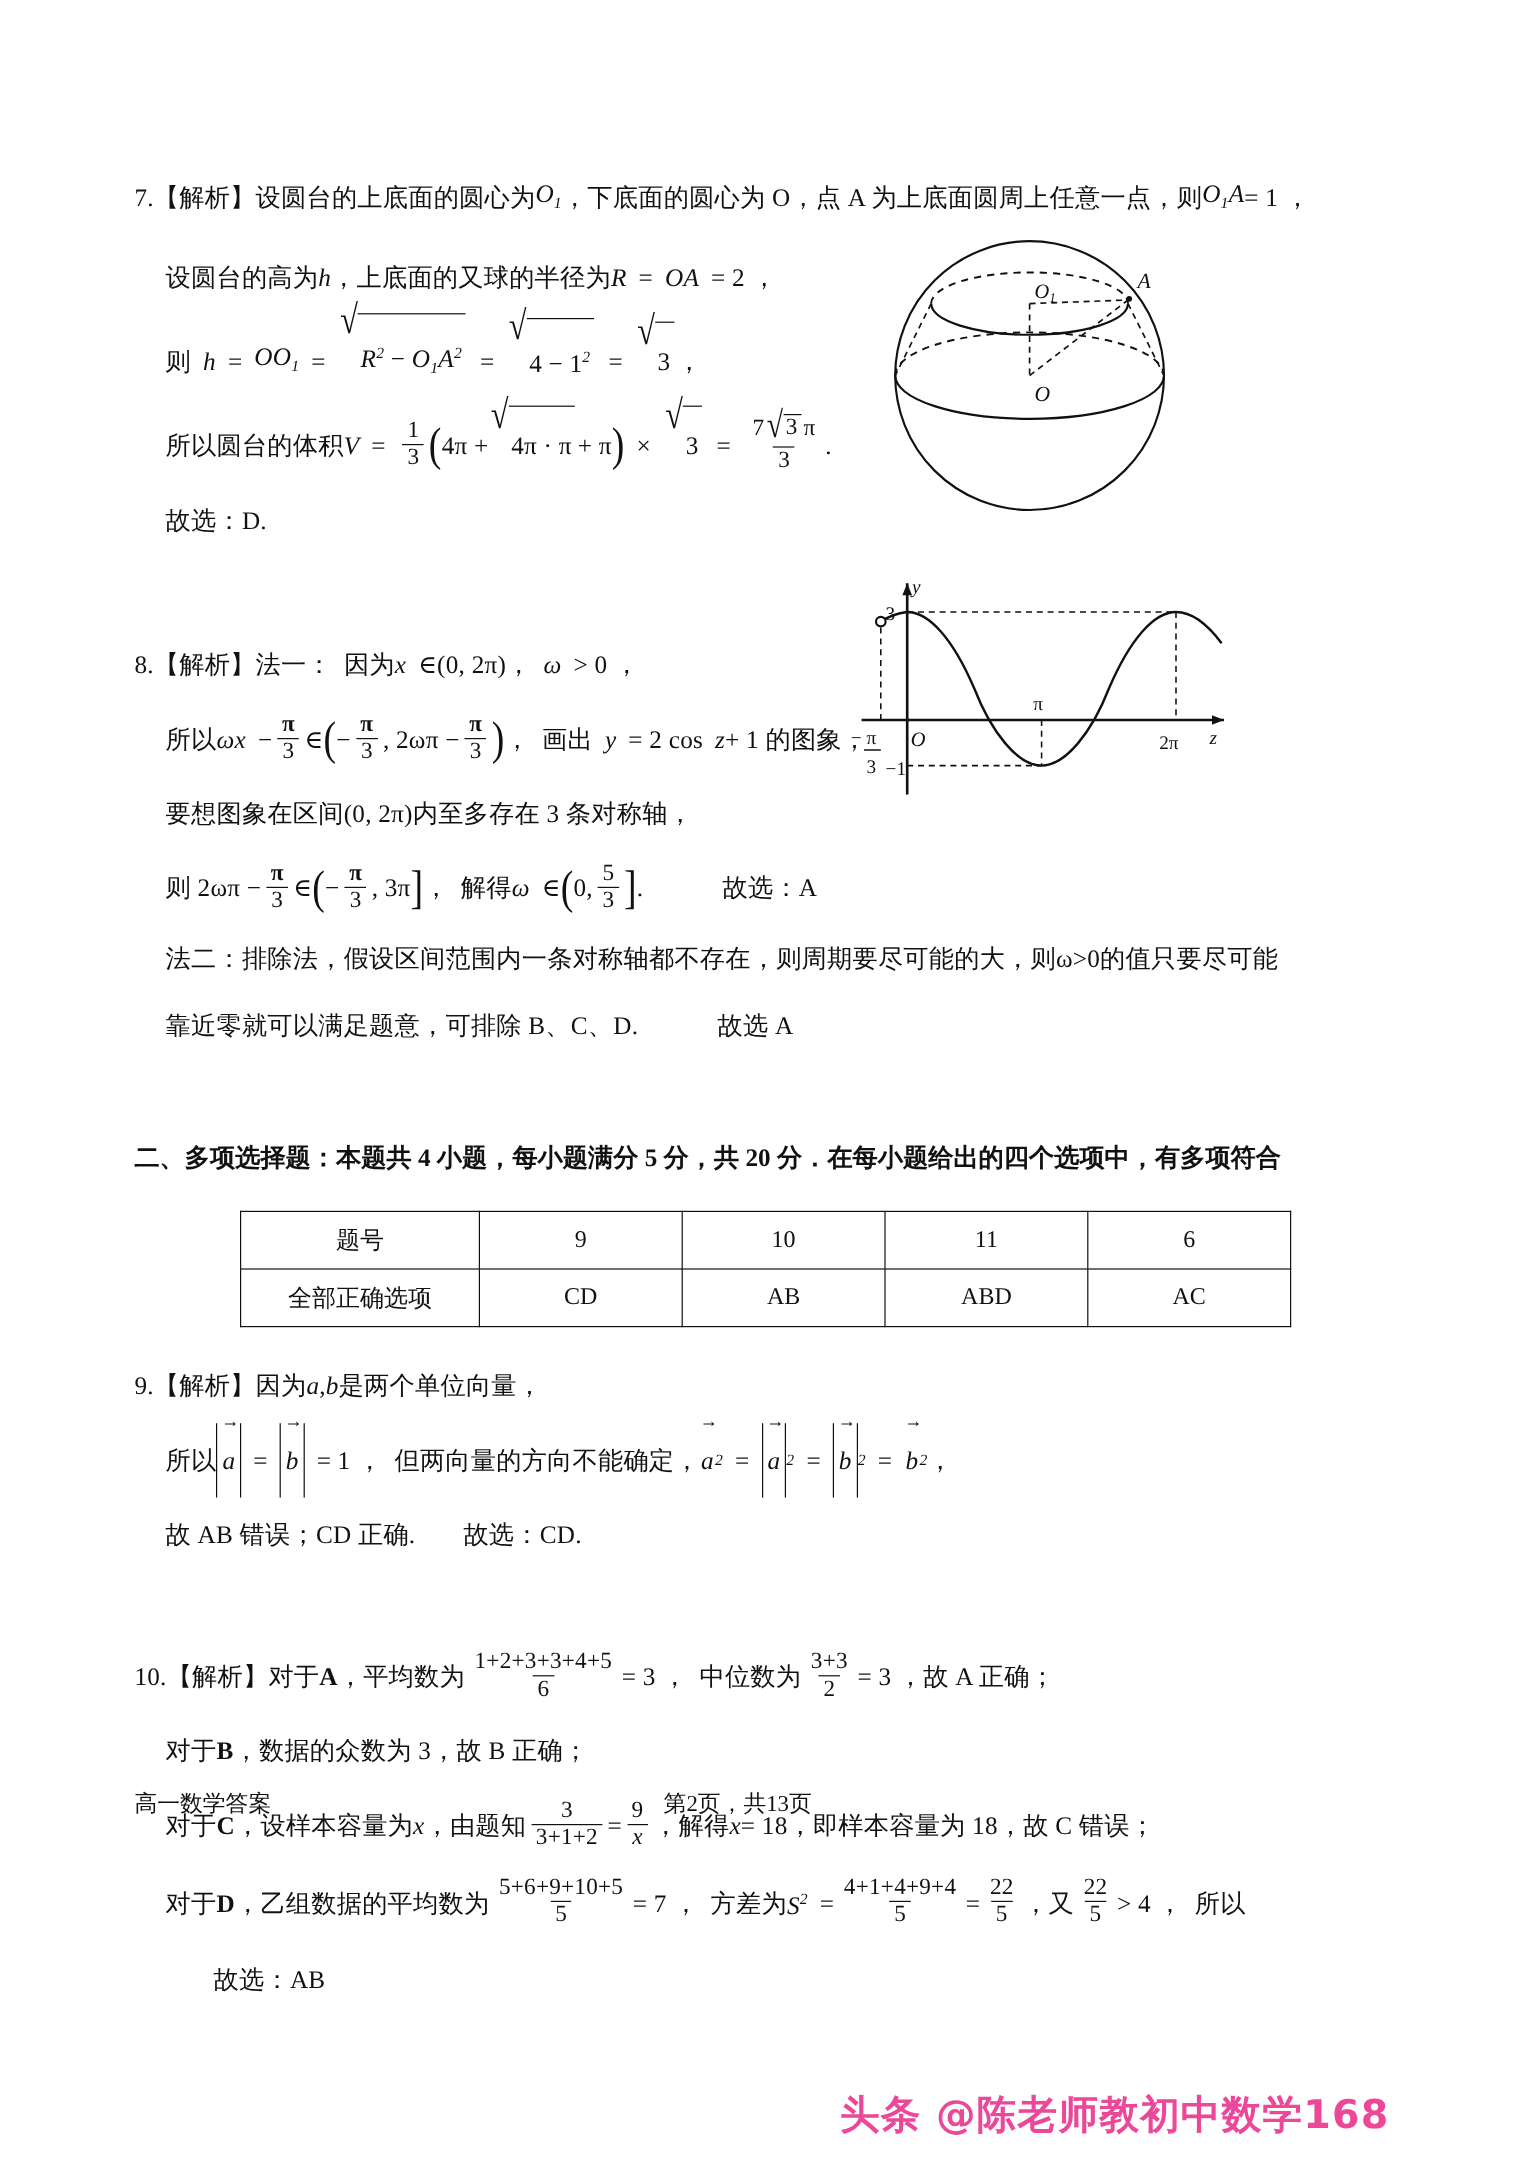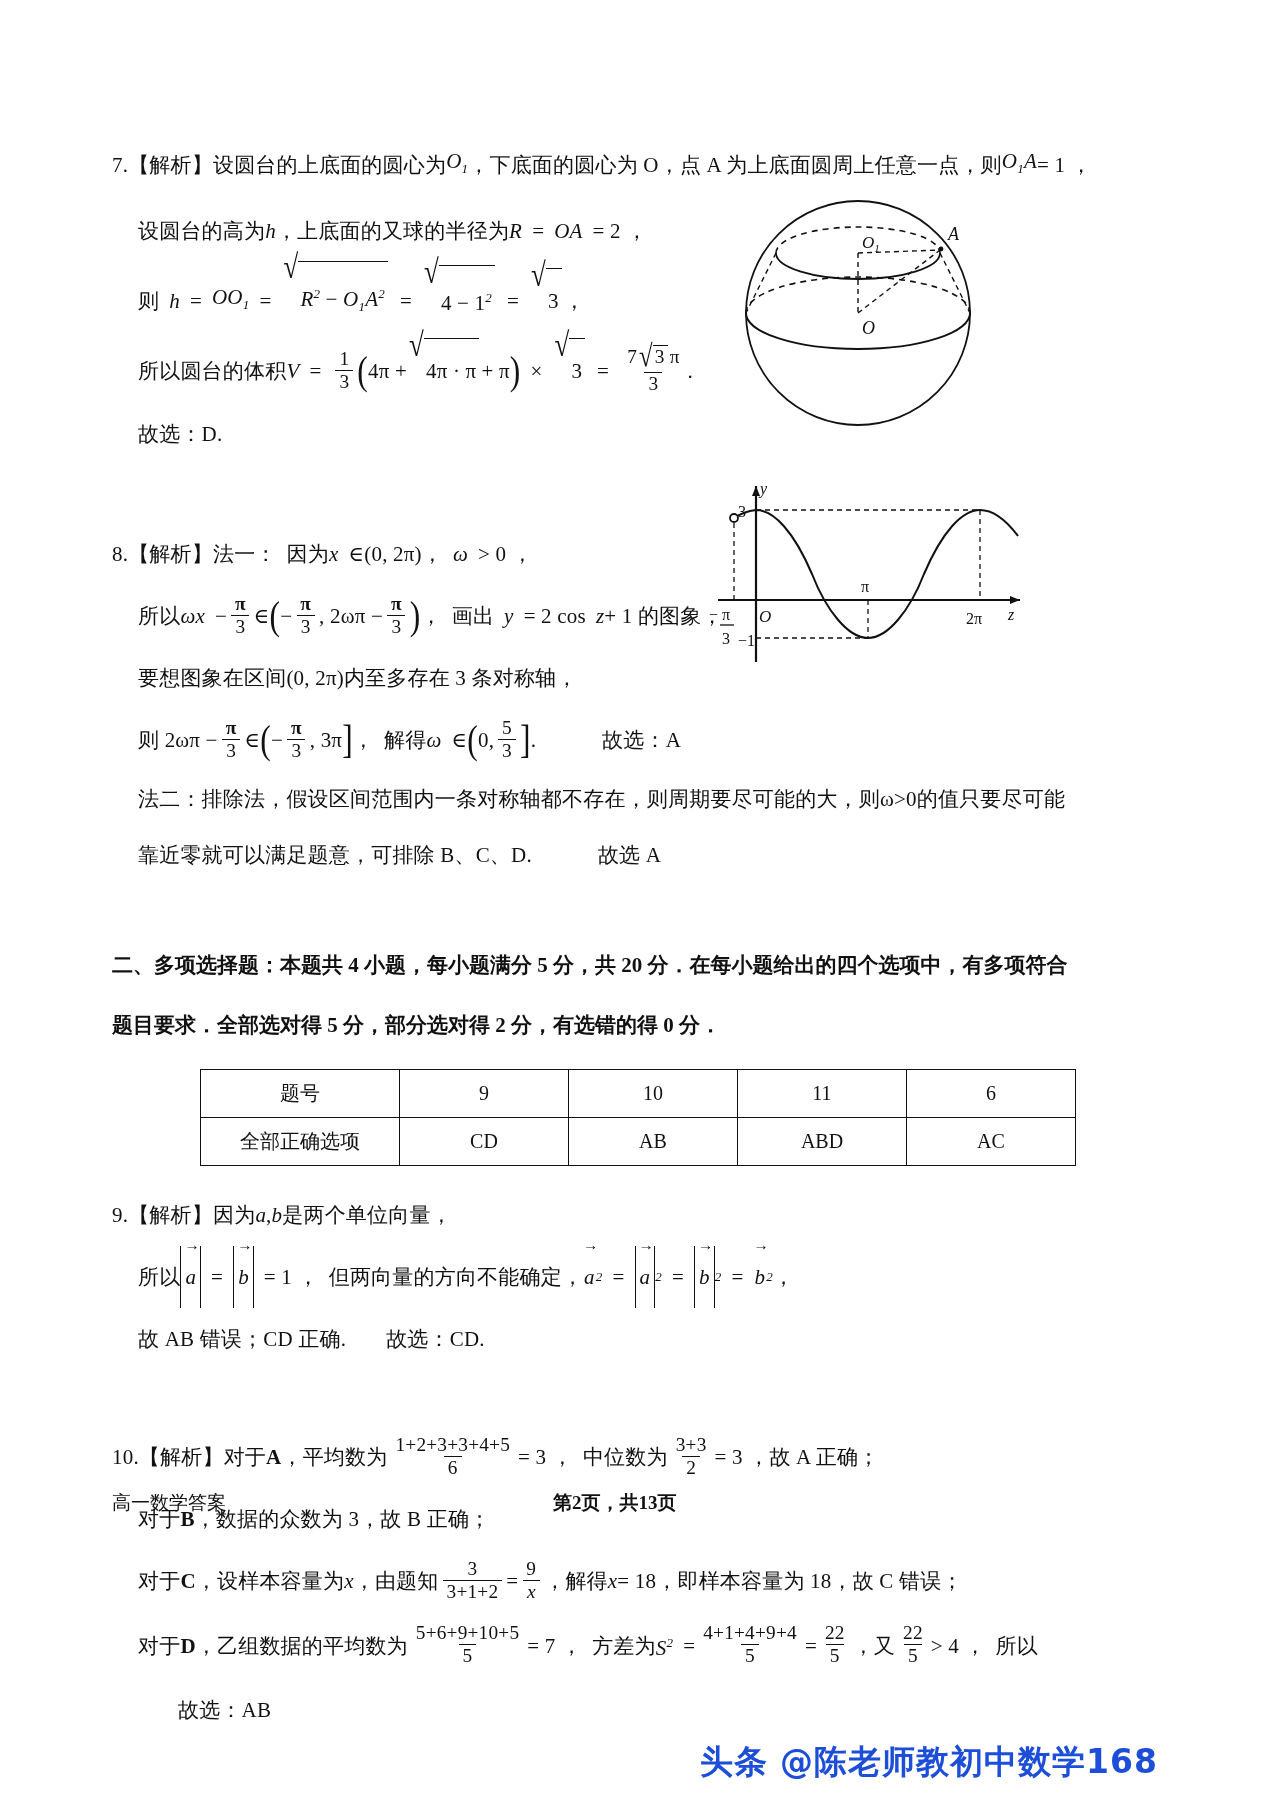--- a/index.html
+++ b/index.html
@@ -127,30 +127,30 @@
   .footer {
     position: absolute;
     left: 112px;
     right: 112px;
     top: 1490px;
     font-size: 19px;
     display: flex;
     gap: 21px;
   }
   .footer .left { width: 420px; }
-  .footer .center { flex: 1; font-weight: bold; }
+  .footer .center { flex: 1; }
 
   
   .watermark {
     position: absolute;
     left: 700px;
     top: 1740px;
     font-size: 33px;
     font-weight: bold;
-    color: #1d4ed8;
+    color: #ec4899;
     font-family: "DejaVu Sans", "Liberation Sans", sans-serif;
     letter-spacing: 1px;
     white-space: nowrap;
   }
   .watermark .tt { margin-right: 12px; }
 </style>
 </head>
 <body>
 
 <div class="page">
@@ -359,23 +359,20 @@
     <div class="ln tight row indent">
       <span class="zh">靠近零就可以满足题意，可排除 B、C、D.</span>
       <span class="sp-xl"></span>
       <span class="zh">故选 A</span>
     </div>
 
     <div style="height:52px"></div>
 
     <div class="sec-head row">
       <span>二、多项选择题：本题共 4 小题，每小题满分 5 分，共 20 分．在每小题给出的四个选项中，有多项符合</span>
-    </div>
-    <div class="sec-head row">
-      <span>题目要求．全部选对得 5 分，部分选对得 2 分，有选错的得 0 分．</span>
     </div>
 
     <div class="ans-table-wrap">
       <table class="ans">
         <tbody>
             <tr>
           <td class="label zh">题号</td>
           <td class="qcell">9</td>
           <td class="qcell">10</td>
           <td class="qcell">11</td>

